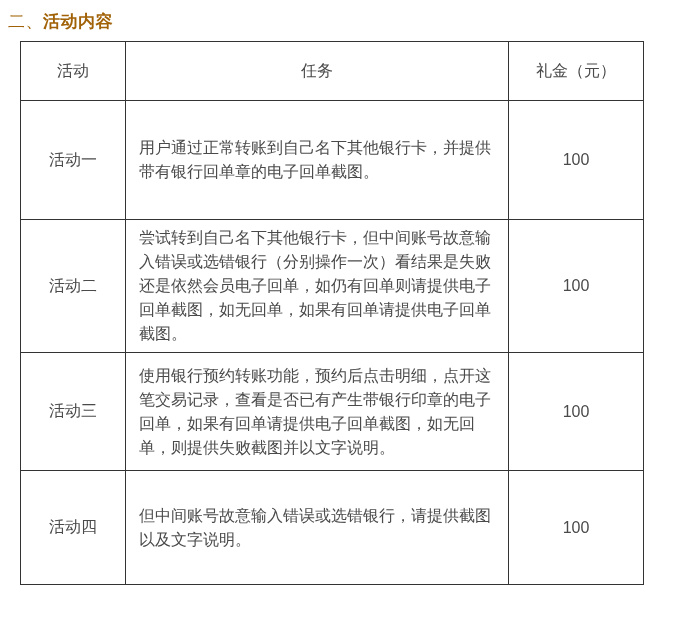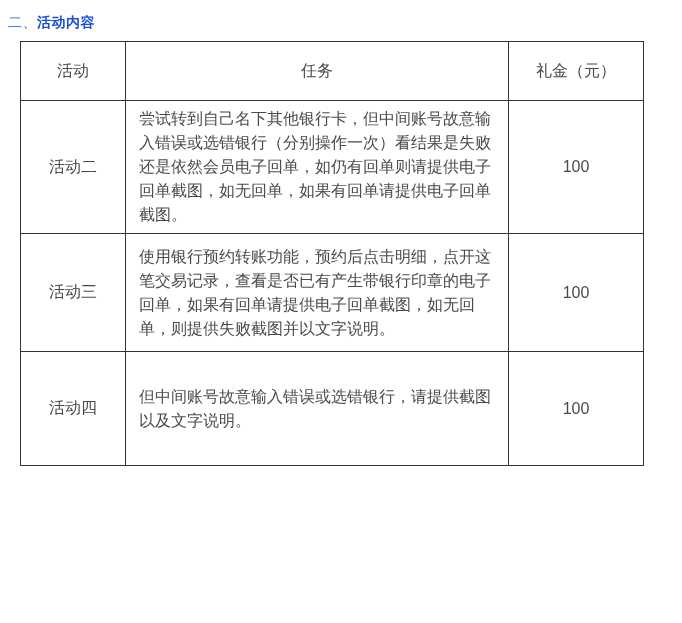--- a/index.html
+++ b/index.html
@@ -14,23 +14,23 @@
     color: #333333;
     overflow: hidden;
   }
   .page {
     position: relative;
     width: 682px;
     height: 623px;
   }
   .section-title {
     margin: 11px 0 0 8px;
-    font-size: 14px;
+    font-size: 17px;
     line-height: 22px;
-    color: #1d4ed8;
+    color: #a16207;
     letter-spacing: 0.5px;
   }
   .section-title .title-bold {
     font-weight: 700;
   }
   .intro {
     margin: 4px 0 0 7px;
     font-size: 17px;
     line-height: 23px;
     color: #333333;
@@ -94,20 +94,25 @@
       <col class="col-reward">
     </colgroup>
     <thead>
       <tr class="header-row">
         <th class="h-cell">活动</th>
         <th class="h-cell">任务</th>
         <th class="h-cell">礼金（元）</th>
       </tr>
     </thead>
     <tbody>
+      <tr class="row-0">
+        <td class="c-activity">活动一</td>
+        <td class="c-task">用户通过正常转账到自己名下其他银行卡，并提供带有银行回单章的电子回单截图。</td>
+        <td class="c-reward">100</td>
+      </tr>
       <tr class="row-1">
         <td class="c-activity">活动二</td>
         <td class="c-task">尝试转到自己名下其他银行卡，但中间账号故意输入错误或选错银行（分别操作一次）看结果是失败还是依然会员电子回单，如仍有回单则请提供电子回单截图，如无回单，如果有回单请提供电子回单截图。</td>
         <td class="c-reward">100</td>
       </tr>
       <tr class="row-2">
         <td class="c-activity">活动三</td>
         <td class="c-task">使用银行预约转账功能，预约后点击明细，点开这笔交易记录，查看是否已有产生带银行印章的电子回单，如果有回单请提供电子回单截图，如无回单，则提供失败截图并以文字说明。</td>
         <td class="c-reward">100</td>
       </tr>

